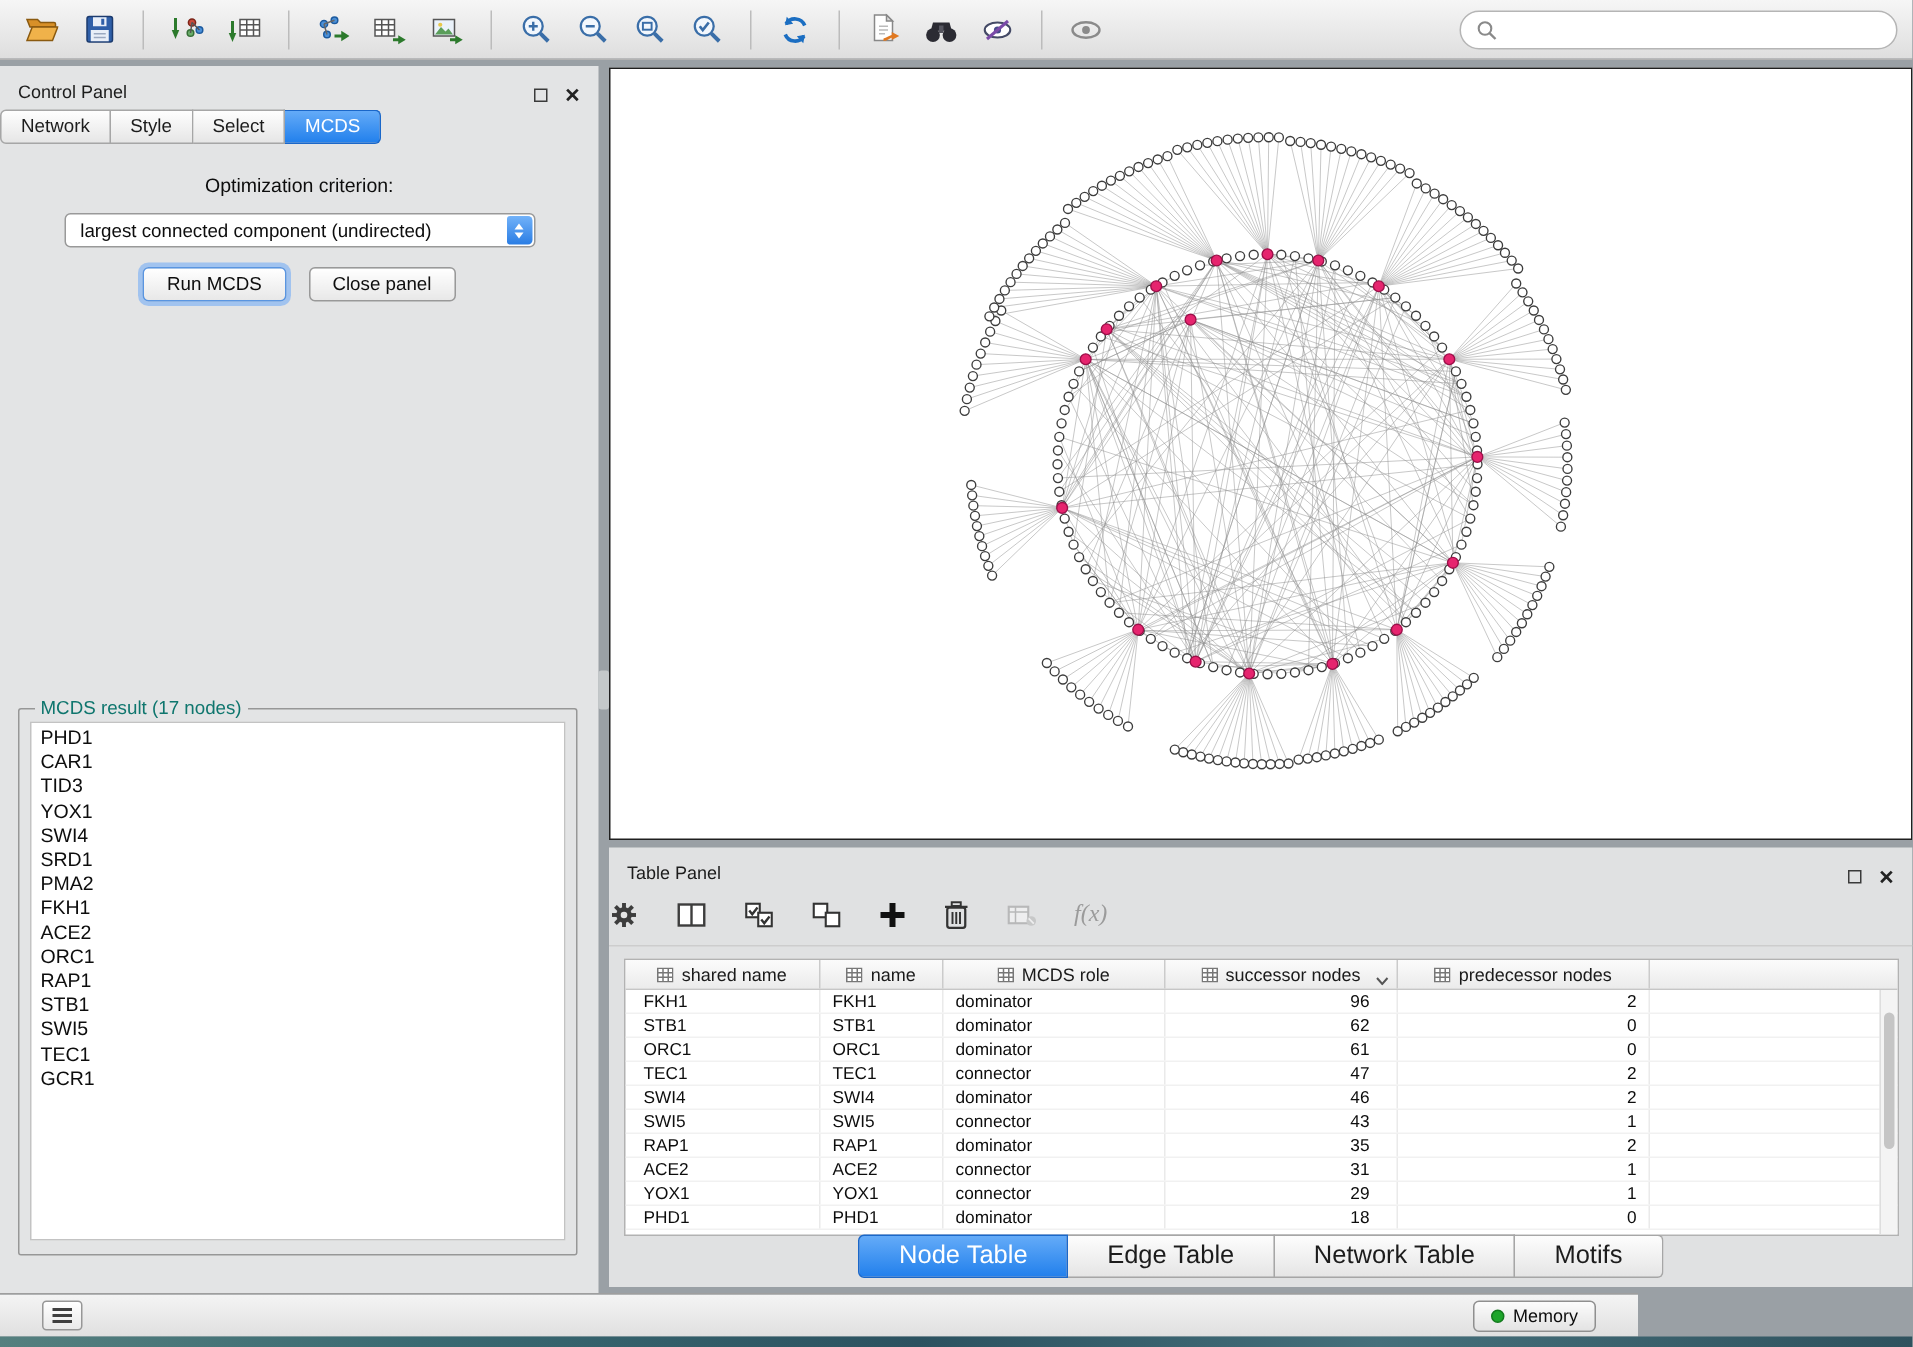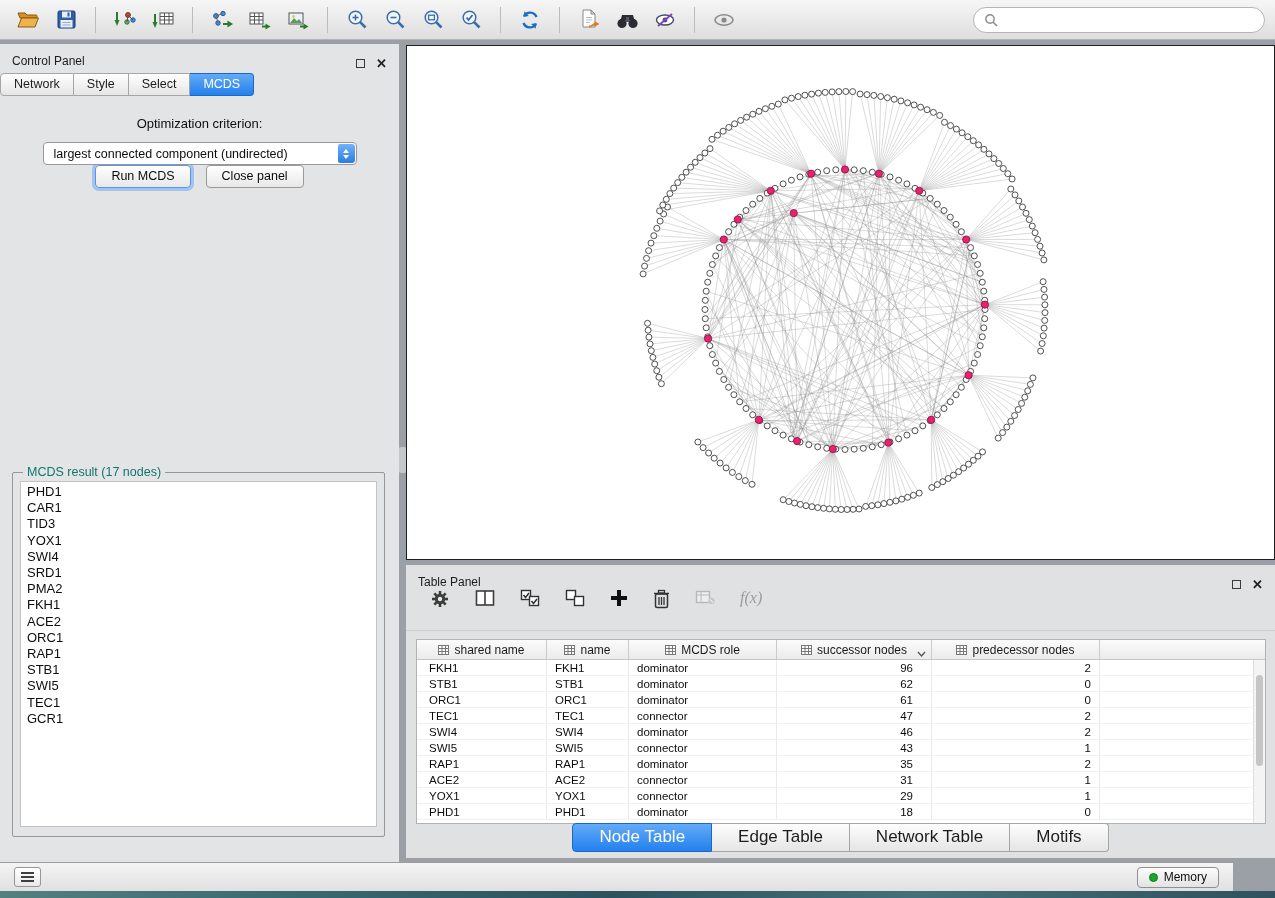--- a/index.html
+++ b/index.html
@@ -28,21 +28,21 @@
 .ctab:first-child{border-left:1px solid #a6a6a6;border-radius:4px 0 0 4px}
 .ctab:last-child{border-radius:0 4px 4px 0}
 .ctab.active{background:linear-gradient(#64abf8,#2280ec);color:#fff;border-color:#1a67c9}
 .cp-body{margin-top:20px;text-align:center}
 .opt-label{font-size:13px;color:#0d0d0d;margin-bottom:11px}
 .dropdown{width:314px;height:23px;margin:0 auto;background:#fff;border:1px solid #999;border-radius:4px;position:relative;display:flex;align-items:center;padding-left:10px}
 .dd-value{font-size:12.5px;color:#0d0d0d;white-space:nowrap}
 .dd-stepper{position:absolute;right:1px;top:1px;bottom:1px;width:17px;border-radius:2px 3px 3px 2px;background:linear-gradient(#72b2f9,#2a7de4);display:flex;flex-direction:column;align-items:center;justify-content:center;gap:2px}
 .dd-up{width:0;height:0;border-left:3.5px solid transparent;border-right:3.5px solid transparent;border-bottom:4.5px solid #fff}
 .dd-down{width:0;height:0;border-left:3.5px solid transparent;border-right:3.5px solid transparent;border-top:4.5px solid #fff}
-.btn-row{display:flex;justify-content:center;gap:15px}
+.btn-row{margin-top:13px;display:flex;justify-content:center;gap:15px}
 .btn{font-size:12.5px;font-family:"Liberation Sans",sans-serif;padding:3px 15px 4px;background:linear-gradient(#ffffff,#e8e8e8);border:1px solid #999;border-radius:4px;color:#0d0d0d}
 .btn.focused{box-shadow:0 0 0 3px rgba(108,168,248,.55);border-color:#5a95e0}
 fieldset.mcds-result{position:absolute;left:12px;top:421px;width:373px;height:372px;border:1px solid #979797;border-radius:2px;padding:2px 7px 9px}
 fieldset.mcds-result legend{font-size:12.5px;color:#0f766e;padding:0 4px;margin-left:3px}
 .mcds-list{width:100%;height:100%;background:#fff;border:1px solid #c3c3c3;overflow:hidden;text-align:left;padding-top:2px}
 .mcds-item{font-size:13px;line-height:16.2px;padding:0 6px;color:#0d0d0d}
 
 
 .network-window{position:absolute;left:406px;top:45px;width:869px;height:515px;background:#fff;border:1px solid #1f1f1f;display:flex;flex-direction:column}
 .nw-titlebar{flex:0 0 19px;background:linear-gradient(#f1f1f1,#d7d7d7);border-bottom:1px solid #aeaeae;position:relative;display:flex;align-items:center}
@@ -50,42 +50,42 @@
 .light{width:11px;height:11px;border-radius:50%}
 .light.red{background:#ff5f57;border:1px solid #dd4440}
 .light.yellow{background:#febc2e;border:1px solid #d9a022}
 .light.green{background:#28c840;border:1px solid #1d9f31}
 .nw-title{position:absolute;left:0;right:0;text-align:center;font-size:12px;color:#1a1a1a}
 .nw-canvas{flex:1}
 .nw-canvas svg{display:block;width:100%;height:100%}
 
 
 .table-panel{position:absolute;left:406px;top:565px;width:869px;height:293px;background:#e0e1e2}
-.tp-toolbar{height:42px;border-bottom:1px solid #cdcdcd;display:flex;align-items:flex-start;padding-left:24px;gap:25px}
+.tp-toolbar{height:42px;border-bottom:1px solid #cdcdcd;display:flex;align-items:center;gap:25px}
 .fx{font-family:"Liberation Serif",serif;font-style:italic;color:#9b9b9b;font-size:16px}
 .tp-table{position:absolute;left:10px;right:9px;top:74px;bottom:34px;background:#fff;border:1px solid #b2b2b2;overflow:hidden}
 .table-header{display:grid;height:20px;background:linear-gradient(#fbfbfb,#ebebeb);border-bottom:1px solid #c6c6c6}
 .th{display:flex;align-items:center;justify-content:center;gap:5px;border-right:1px solid #cbcbcb;font-size:12px;color:#1a1a1a;position:relative}
 .thmenu{position:absolute;right:5px;top:6px}
 .tr{display:grid;height:16px;border-bottom:1px solid #f1f1f1}
 .td{font-size:11.5px;display:flex;align-items:center;border-right:1px solid #eaeaea;padding:0 8px;color:#0d0d0d;overflow:hidden;white-space:nowrap}
 .td.c0{padding-left:12px}
 .td.num{justify-content:flex-end}
 .td.c3{padding-right:18px}
 .td.c4{padding-right:8px}
 .tp-scroll{position:absolute;right:0;top:20px;bottom:0;width:12px;background:#f4f4f4;border-left:1px solid #dedede}
 .tp-thumb{position:absolute;left:2px;right:2px;top:9%;height:56%;background:#c5c5c5;border-radius:5px}
 .tp-tabs{position:absolute;left:0;right:0;bottom:6px;display:flex;justify-content:center}
 .ttab{font-size:17px;padding:3px 26px 4px;background:linear-gradient(#fdfdfd,#e5e5e5);border:1px solid #a6a6a6;border-left:none;color:#1c1c1c}
 .ttab:first-child{border-left:1px solid #a6a6a6;border-radius:4px 0 0 4px}
 .ttab:last-child{border-radius:0 4px 4px 0}
 .ttab.active{background:linear-gradient(#64abf8,#2280ec);color:#fff;border-color:#1a67c9}
 
 
-.status-bar{position:absolute;left:0;top:862px;width:1233px;height:29px;background:linear-gradient(#f4f4f4,#e0e0e0);border-top:1px solid #9e9e9e;display:flex;align-items:center;padding:0 14px}
+.status-bar{position:absolute;left:0;top:862px;width:1092px;height:29px;background:linear-gradient(#f4f4f4,#e0e0e0);border-top:1px solid #9e9e9e;display:flex;align-items:center;padding:0 28px}
 .hamburger{width:27px;height:20px;border:1px solid #979797;border-radius:3px;background:linear-gradient(#fff,#e9e9e9);display:flex;flex-direction:column;justify-content:center;align-items:center;gap:2.5px}
 .hbar{width:13px;height:1.6px;background:#3f3f3f}
 .memory-button{margin-left:auto;height:21px;display:flex;align-items:center;gap:6px;padding:0 11px;border:1px solid #8f8f8f;border-radius:4px;background:linear-gradient(#fcfcfc,#e3e3e3);font-size:12px;color:#0d0d0d}
 .mem-dot{width:9px;height:9px;border-radius:50%;background:#1ea52b;border:1px solid #137a1e}
 .wallpaper-strip{position:absolute;left:0;bottom:0;width:1275px;height:7px;background:linear-gradient(95deg,#55807f,#3a6a72 22%,#2c5260 48%,#45707b 72%,#2f525e)}
 
 
 .vsplit-handle{position:absolute;left:399px;top:447px;width:7px;height:26px;background:#c4c8ca;border-radius:2px}
 </style>
 </head>

